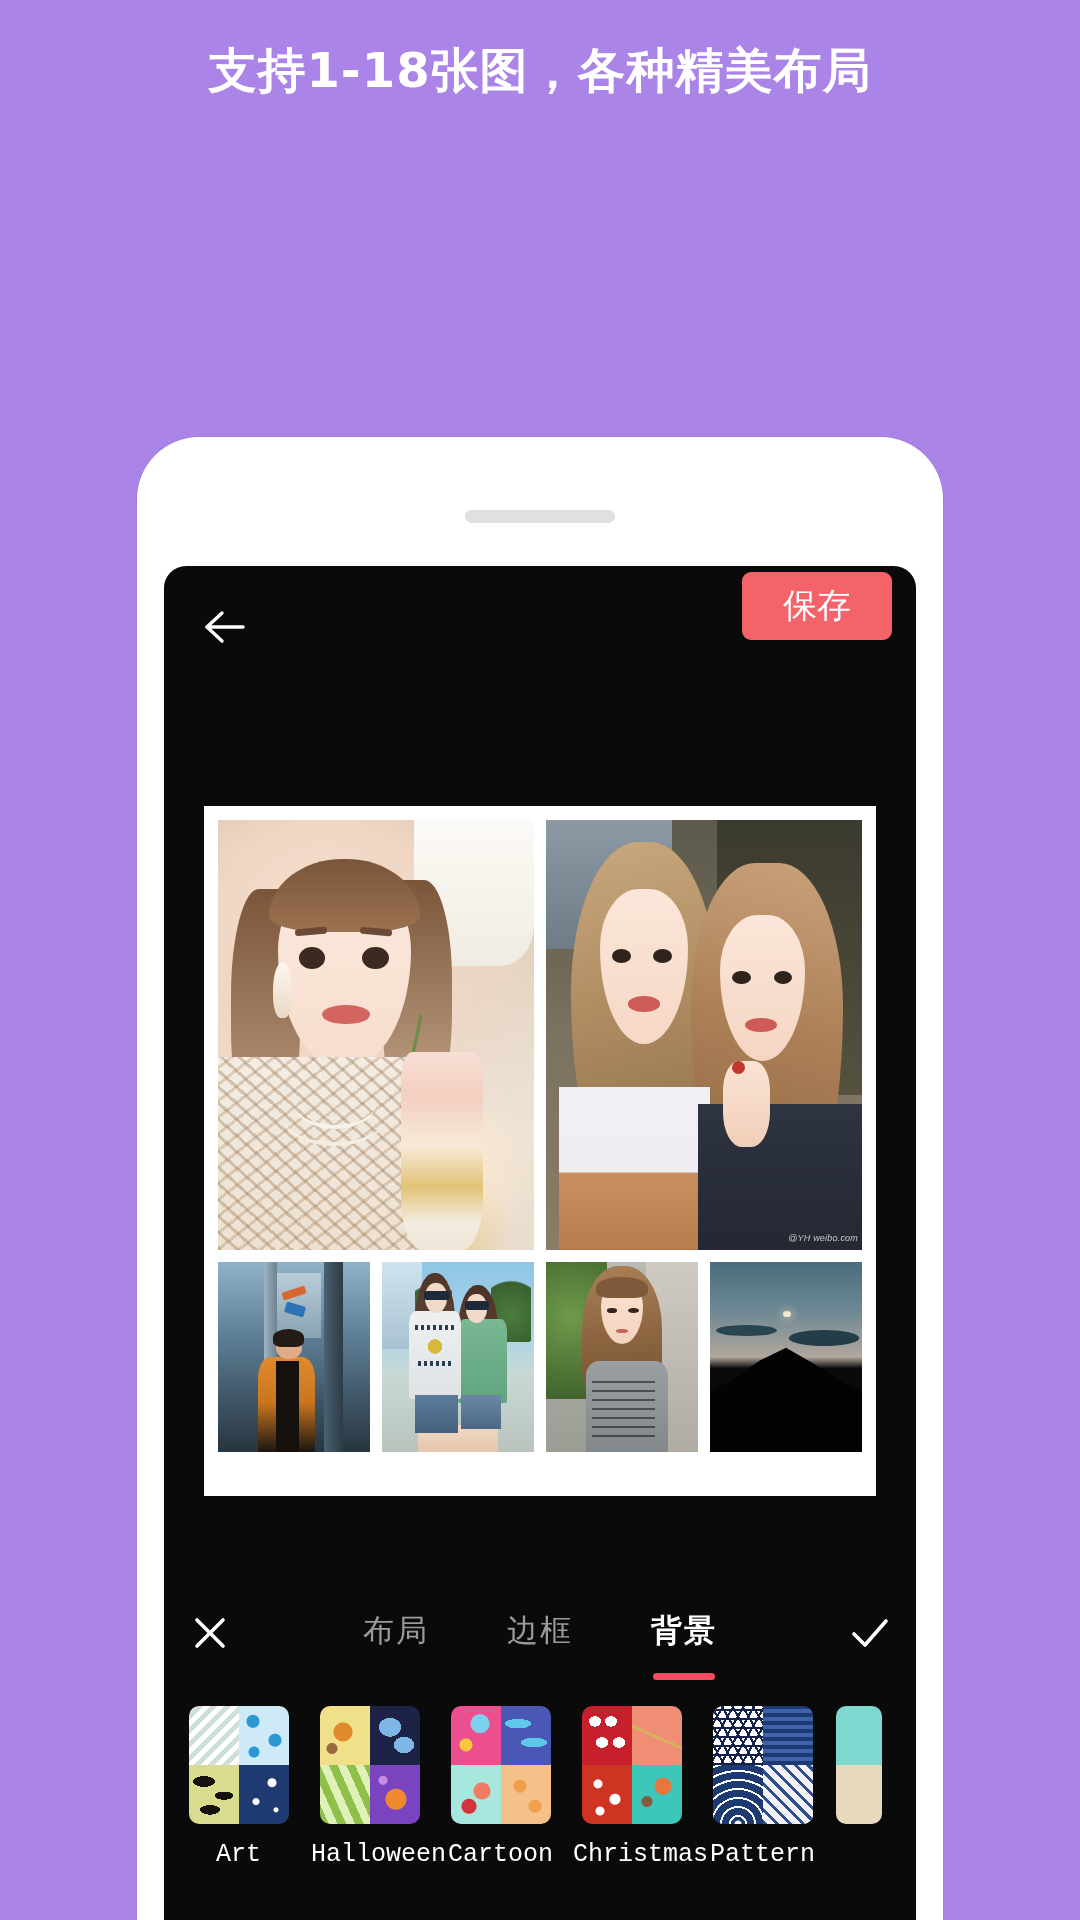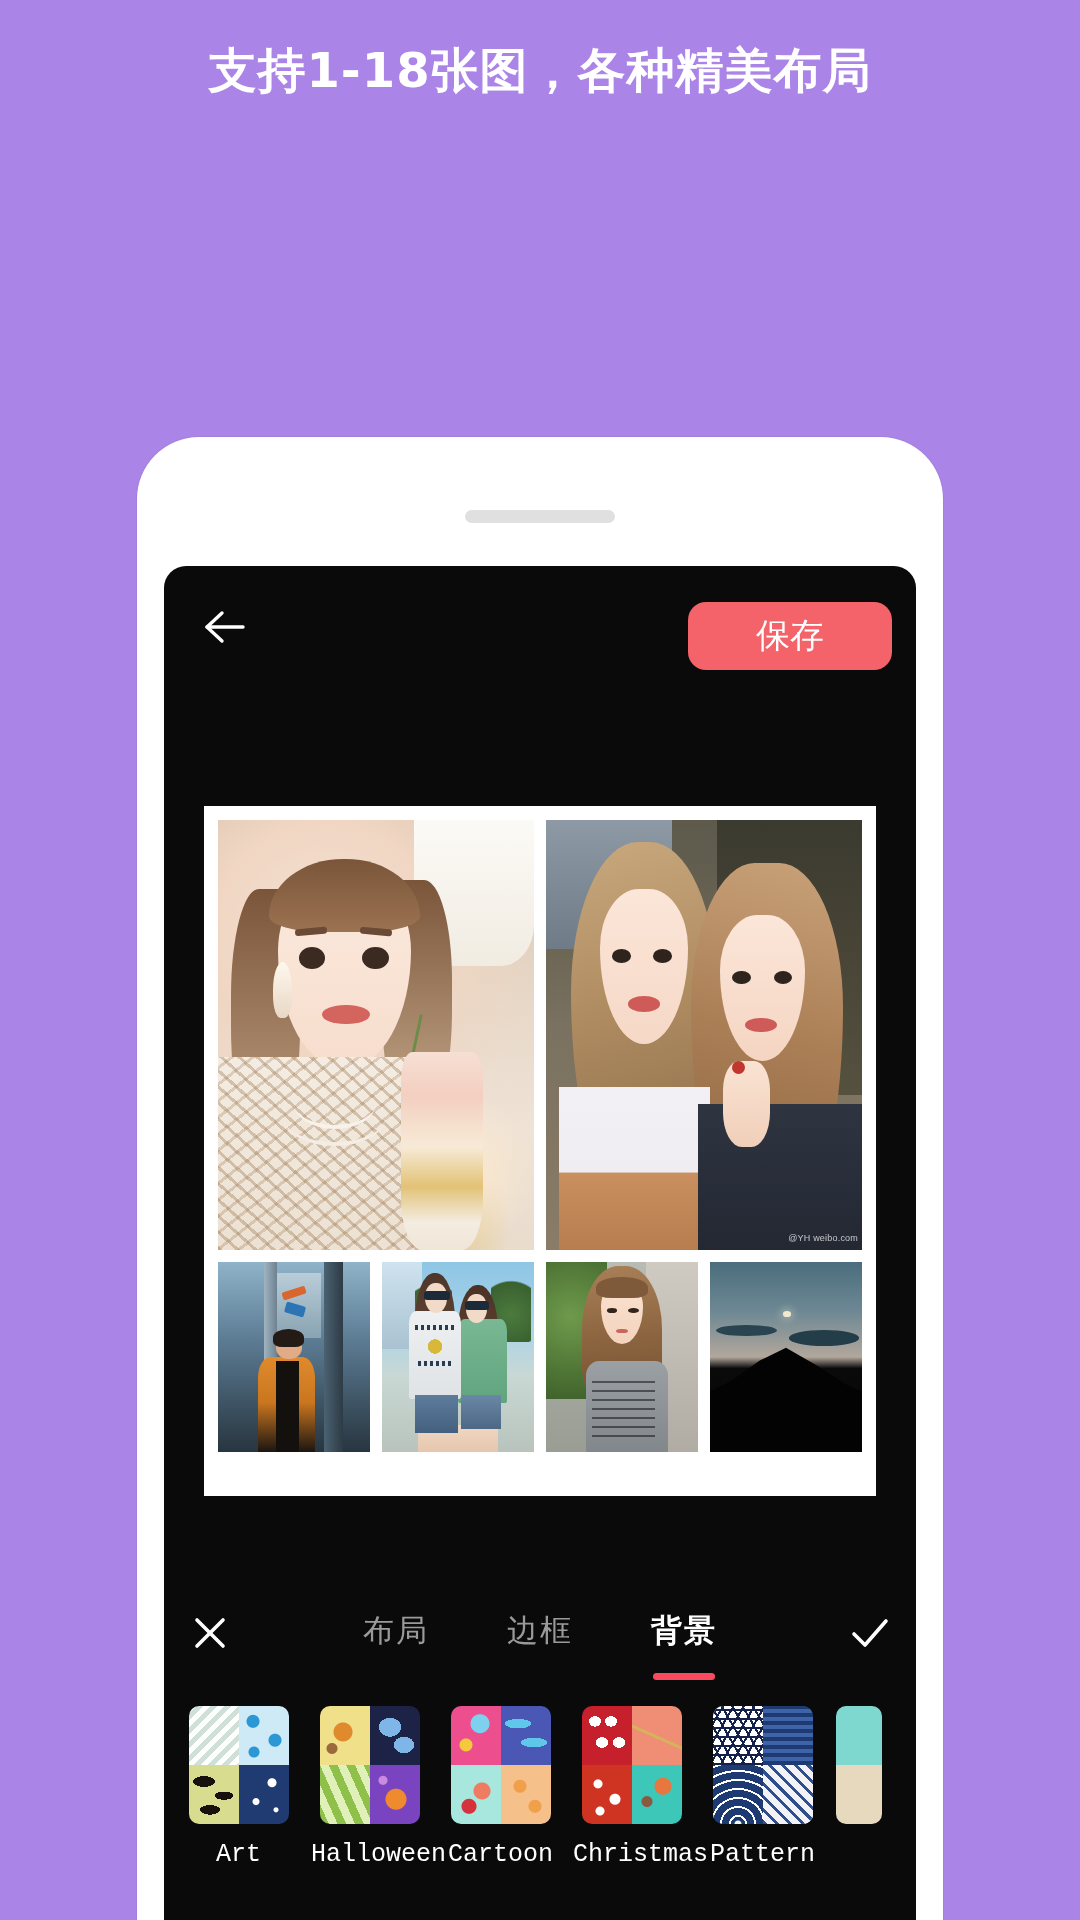--- a/index.html
+++ b/index.html
@@ -46,27 +46,27 @@
 
   
   .app-header{
     position:absolute;left:0;top:0;width:752px;height:114px;
   }
   .back-btn{
     position:absolute;left:30px;top:30px;width:62px;height:62px;
     display:flex;align-items:center;justify-content:center;cursor:pointer;
   }
   .save-btn{
-    position:absolute;right:24px;top:36px;
-    min-width:124px;height:68px;border-radius:18px;
+    position:absolute;right:24px;top:6px;
+    min-width:124px;height:68px;border-radius:9px;
     background:#f4626a;border:none;
     color:#ffffff;font-size:34px;font-weight:400;
     display:flex;align-items:center;justify-content:center;
     font-family:"DejaVu Sans","Liberation Sans",sans-serif;
-    cursor:pointer;padding:0 40px;
+    cursor:pointer;padding:0 13px;
   }
 
   
   .collage{
     position:absolute;left:40px;top:240px;width:672px;height:690px;
     background:#ffffff;
     padding:14px;box-sizing:border-box;
   }
   .collage-top{display:flex;gap:12px;height:430px;}
   .collage-bot{display:flex;gap:12px;height:190px;margin-top:12px;}
@@ -149,21 +149,21 @@
   .p2 .e3{left:59%;top:35%;} .p2 .e4{left:72%;top:35%;}
   .p2 .m1{position:absolute;left:26%;top:41%;width:10%;height:3.6%;
       background:#cf5b58;border-radius:50%;}
   .p2 .m2{position:absolute;left:63%;top:46%;width:10%;height:3.4%;
       background:#cf5b58;border-radius:50%;}
   .p2 .hand{position:absolute;left:56%;top:56%;width:15%;height:20%;
       background:linear-gradient(180deg,#fae3d3,#f0cfb9);border-radius:34% 34% 40% 40%;}
   .p2 .nail{position:absolute;left:59%;top:56%;width:4%;height:3%;
       background:#c1372f;border-radius:50%;}
   .p2 .wm{position:absolute;right:4px;bottom:6px;color:rgba(255,255,255,.72);
-      font-size:9px;letter-spacing:.2px;font-family:"Liberation Sans",sans-serif;text-align:right;line-height:1.25;}
+      font-size:9px;letter-spacing:.2px;font-family:"Liberation Sans",sans-serif;text-align:right;line-height:1.25;font-style:italic;}
 
   
   .p3{background:linear-gradient(180deg,#8fb3c9 0%,#5d7d95 40%,#27353f 100%);}
   .p3 .pole{position:absolute;left:30%;top:0;width:9%;height:100%;
       background:linear-gradient(90deg,#9fb4c0,#6d8190);}
   .p3 .pole2{position:absolute;left:70%;top:0;width:12%;height:100%;
       background:linear-gradient(90deg,#4b6272,#2d3b45);}
   .p3 .wall{position:absolute;left:38%;top:6%;width:30%;height:34%;
       background:linear-gradient(180deg,#b9cdd8,#89a3b2);}
   .p3 .graf{position:absolute;left:42%;top:14%;width:16%;height:4%;

